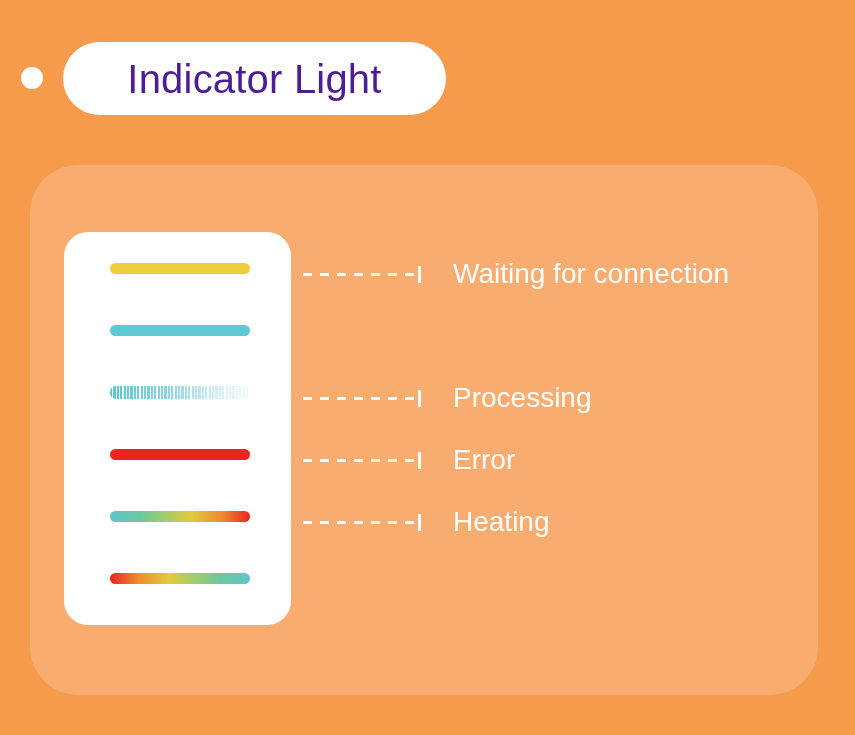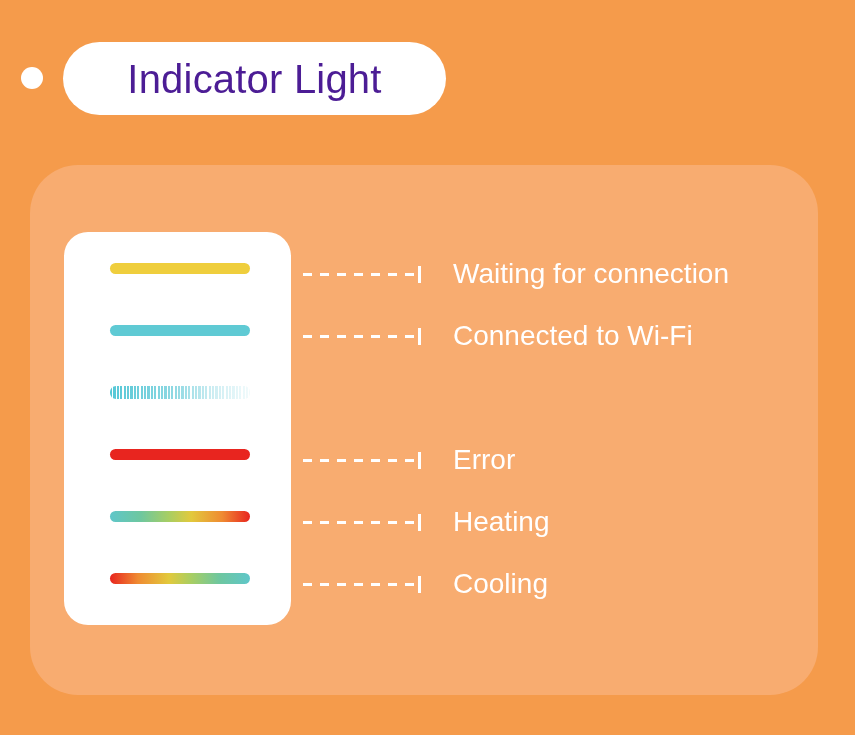--- a/index.html
+++ b/index.html
@@ -181,35 +181,30 @@
       <div class="bar" style="background:linear-gradient(90deg, #e8251f 0%, #ef8b32 20%, #e2c93c 42%, #a8ce63 58%, #6ec79f 78%, #5fc6c9 100%);"></div>
     </div>
   </div>
 
   <div class="legend">
     <div class="legend-row" style="top:89px;">
       <div class="dash-line"></div>
       <div class="dash-tick"></div>
       <div class="legend-label">Waiting for connection</div>
     </div>
-    <div class="legend-row" style="top:151px;">
-      <div class="dash-line"></div>
-      <div class="dash-tick"></div>
-      <div class="legend-label">Connected to Wi-Fi</div>
+    <div class="legend-row" style="top:213px;">
+      <div class="dash-line"></div>
+      <div class="dash-tick"></div>
+      <div class="legend-label">Processing</div>
     </div>
     <div class="legend-row" style="top:275px;">
       <div class="dash-line"></div>
       <div class="dash-tick"></div>
       <div class="legend-label">Error</div>
     </div>
     <div class="legend-row" style="top:337px;">
       <div class="dash-line"></div>
       <div class="dash-tick"></div>
       <div class="legend-label">Heating</div>
     </div>
-    <div class="legend-row" style="top:399px;">
-      <div class="dash-line"></div>
-      <div class="dash-tick"></div>
-      <div class="legend-label">Cooling</div>
-    </div>
   </div>
 
 </div>
 
 </body></html>

